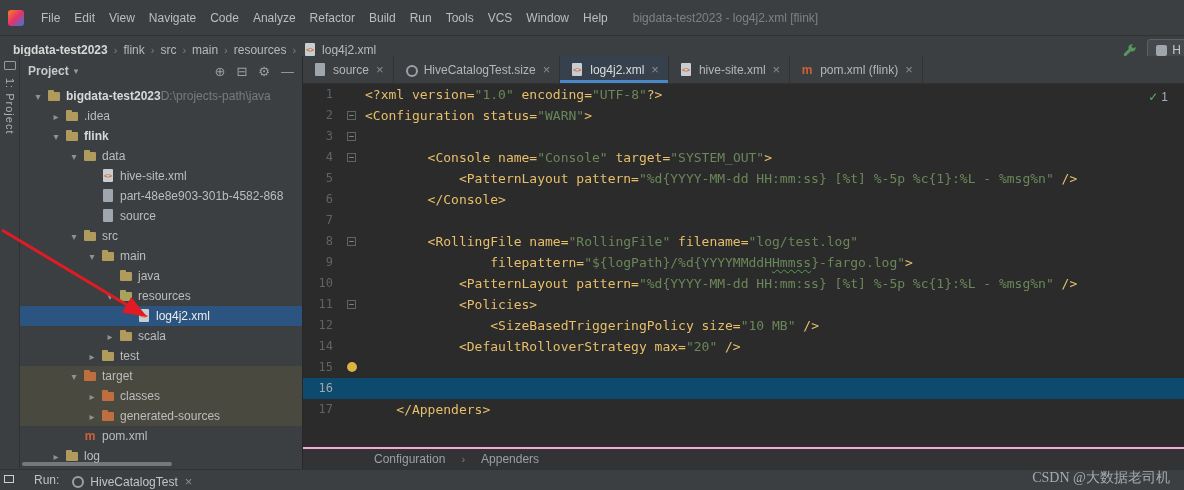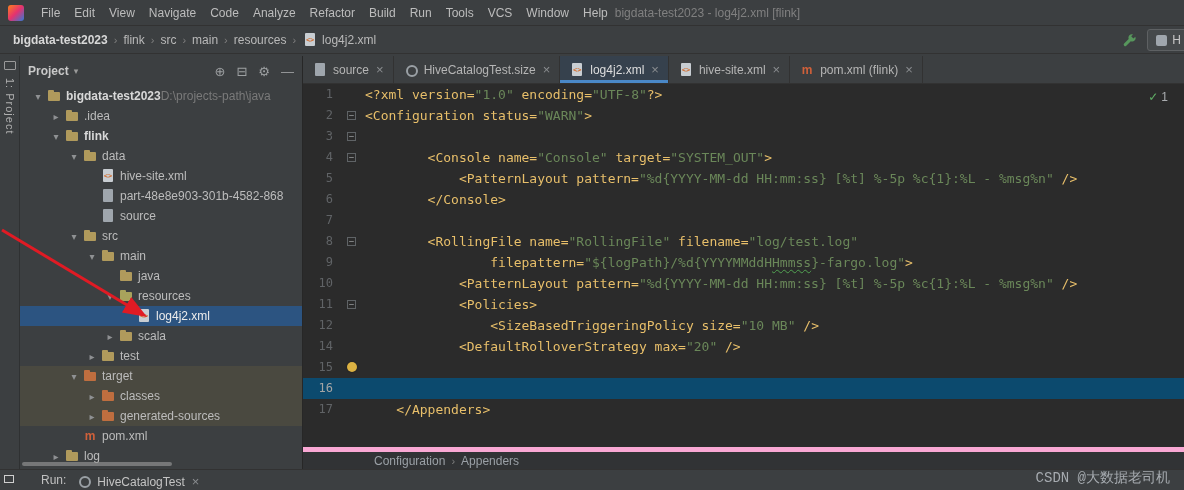--- a/index.html
+++ b/index.html
@@ -1,24 +1,24 @@
 <!DOCTYPE html>
 <html><head>
 <meta charset="utf-8">
 <style>
 *{margin:0;padding:0;box-sizing:border-box}
 body{background:#2b2b2b}
 #root{position:relative;width:1184px;height:490px;background:#3c3f41;overflow:hidden;
       font-family:"Liberation Sans","DejaVu Sans",sans-serif;font-size:12px;color:#bbbbbb}
 
 
-.titlebar{height:26px;display:flex;align-items:center;background:#3c3f41;border-bottom:1px solid #323232;padding:0 8px}
+.titlebar{height:36px;display:flex;align-items:center;background:#3c3f41;border-bottom:1px solid #323232;padding:0 8px}
 .logo{width:16px;height:16px;border-radius:3px;background:linear-gradient(135deg,#fc801d,#e4326f 50%,#2f7bd8);margin-right:10px;flex:none}
 .menu-item{padding:3px 7px;color:#bdbdbd;cursor:default}
-.window-title{color:#808080}
+.window-title{margin-left:18px;color:#808080}
 
 
 .navbar{height:28px;display:flex;align-items:center;background:#3c3f41;border-bottom:1px solid #323232;padding:0 10px;position:relative}
 .bc-item{display:inline-flex;align-items:center;gap:4px;padding:2px 3px;color:#b9b9b9}
 .bc-item.bold{font-weight:bold;color:#d8d8d8}
 .bc-sep{color:#7f7f7f;padding:0 3px;font-size:11px}
 .nav-right{position:absolute;right:0;top:0;height:28px;display:flex;align-items:center;gap:10px}
 .runcfg{display:flex;align-items:center;gap:5px;border:1px solid #5e6163;background:#45494b;height:22px;padding:0 8px;border-radius:3px;margin-right:-6px;color:#c7c7c7}
 .mini-ic{width:11px;height:11px;background:#9fa6ad;border-radius:2px;display:inline-block}
 
@@ -59,27 +59,27 @@
 .fold-cell{width:32px;flex:none;position:relative}
 .fold-box{position:absolute;left:14px;top:6px;width:9px;height:9px;border:1px solid #5f6366;background:#2b2b2b;color:#9a9d9f;font-size:9px;line-height:7px;text-align:center}
 .bulb{position:absolute;left:14px;top:5px;width:10px;height:10px;border-radius:50%;background:#dcb243;box-shadow:0 0 2px #00000066}
 .seg-t{color:#e8bf6a}
 .seg-s{color:#6a8759}
 .seg-y{color:#6a8759;text-decoration:underline wavy #51a151 1px;text-underline-offset:2px}
 .inspect{position:absolute;top:6px;right:16px;display:flex;align-items:center;gap:3px;font-family:"Liberation Sans",sans-serif;font-size:12px;color:#aaadb0}
 .inspect .check{color:#5fad65}
 
 
-.crumbs2{height:22px;background:#313335;border-top:5px solid #f9a8d4;display:flex;align-items:center;padding-left:68px;gap:0;font-size:12px;color:#9aa0a6;flex:none}
+.crumbs2{height:22px;background:#313335;border-top:2px solid #f9a8d4;display:flex;align-items:center;padding-left:68px;gap:10px;font-size:12px;color:#9aa0a6;flex:none}
 .crumb2-item{padding:0 3px}
 .runbar{position:absolute;left:0;right:0;bottom:0;height:21px;background:#3c3f41;border-top:1px solid #323232;display:flex;align-items:flex-start;padding:3px 0 0 4px;gap:10px}
 .runbar-win-icon{width:10px;height:8px;border:1px solid #cfcfcf;margin-top:2px}
-.run-label{margin-left:17px;color:#c0c0c0}
+.run-label{margin-left:10px;color:#c0c0c0}
 .runtab{display:flex;align-items:flex-end;gap:5px;color:#c4c4c4}
-.watermark{position:absolute;right:14px;bottom:3px;font-size:14px;color:#a6abb0;z-index:40;font-family:Liberation Mono, monospace}
+.watermark{position:absolute;right:14px;bottom:3px;font-size:14px;color:#a6abb0;z-index:40;font-family:Liberation Serif, serif}
 .arrow-svg{position:absolute;inset:0;pointer-events:none;z-index:50}
 
 
 .fico{display:inline-block;width:16px;height:16px;position:relative;flex:none}
 .fico.folder::after,.fico.folder-res::after,.fico.folder-ex::after{content:'';position:absolute;left:2px;top:2px;width:6px;height:3px;border-radius:1px 1px 0 0;background:#b09a5c}
 .fico.folder::before,.fico.folder-res::before,.fico.folder-ex::before{content:'';position:absolute;left:2px;top:4px;width:12px;height:9px;border-radius:1px;background:#b09a5c}
 .fico.folder-ex::before,.fico.folder-ex::after{background:#bf6e3f}
 .fico.folder-res::before,.fico.folder-res::after{background:#a8a35c}
 .fico.xml::before{content:'';position:absolute;left:3px;top:1px;width:10px;height:13px;background:#c8cdd2;border-radius:1px}
 .fico.xml::after{content:'<>';position:absolute;left:3px;top:4px;width:10px;text-align:center;font:bold 7px "DejaVu Sans Mono",monospace;color:#d26a2a}

